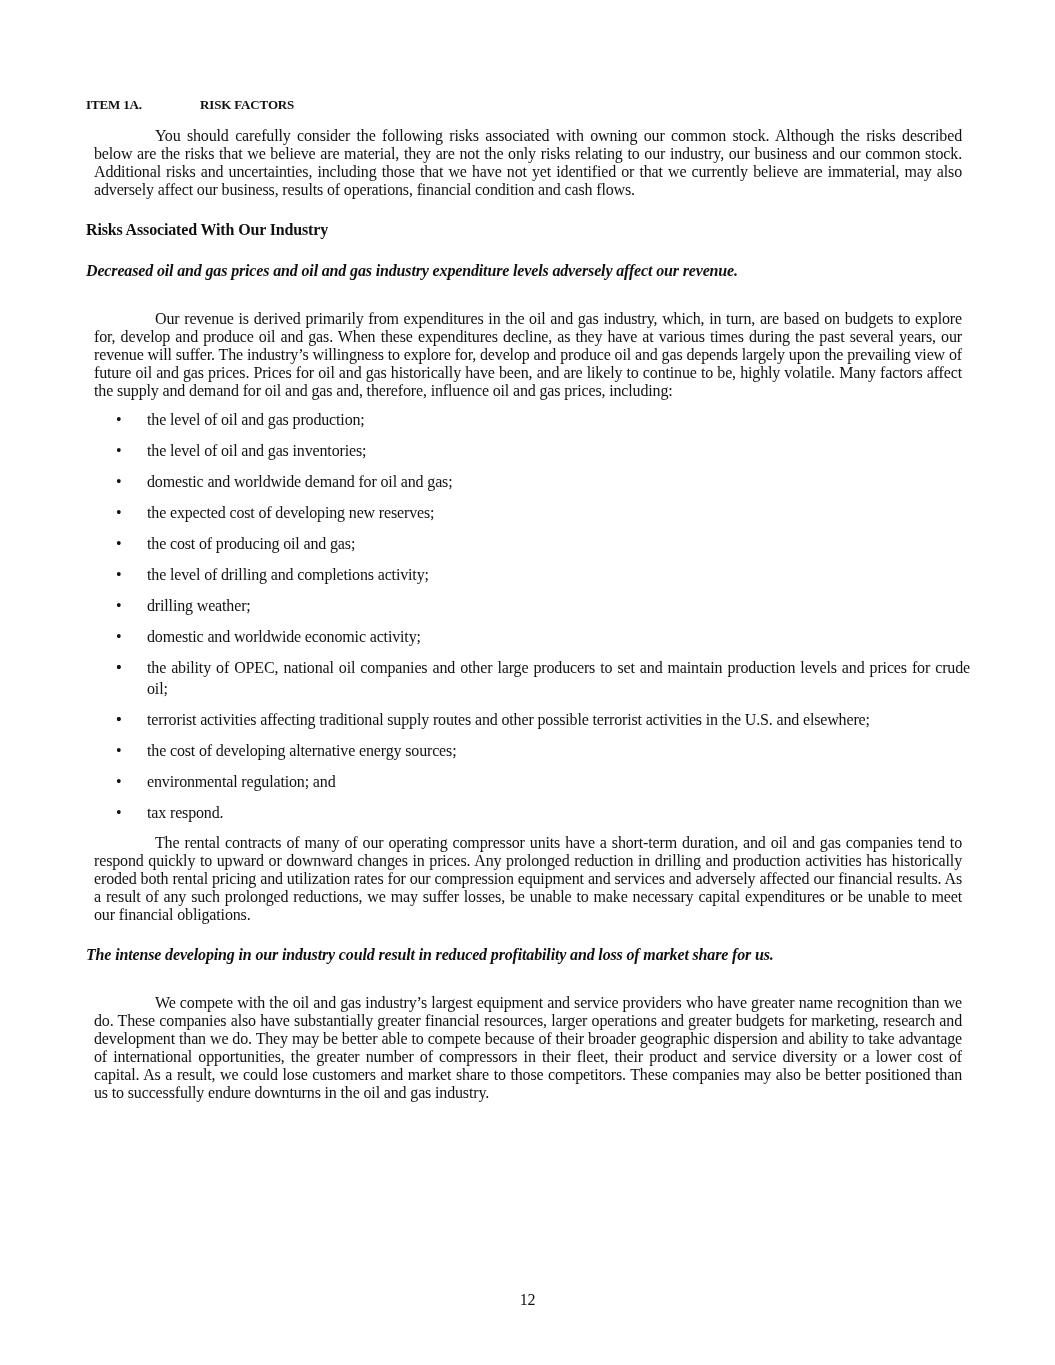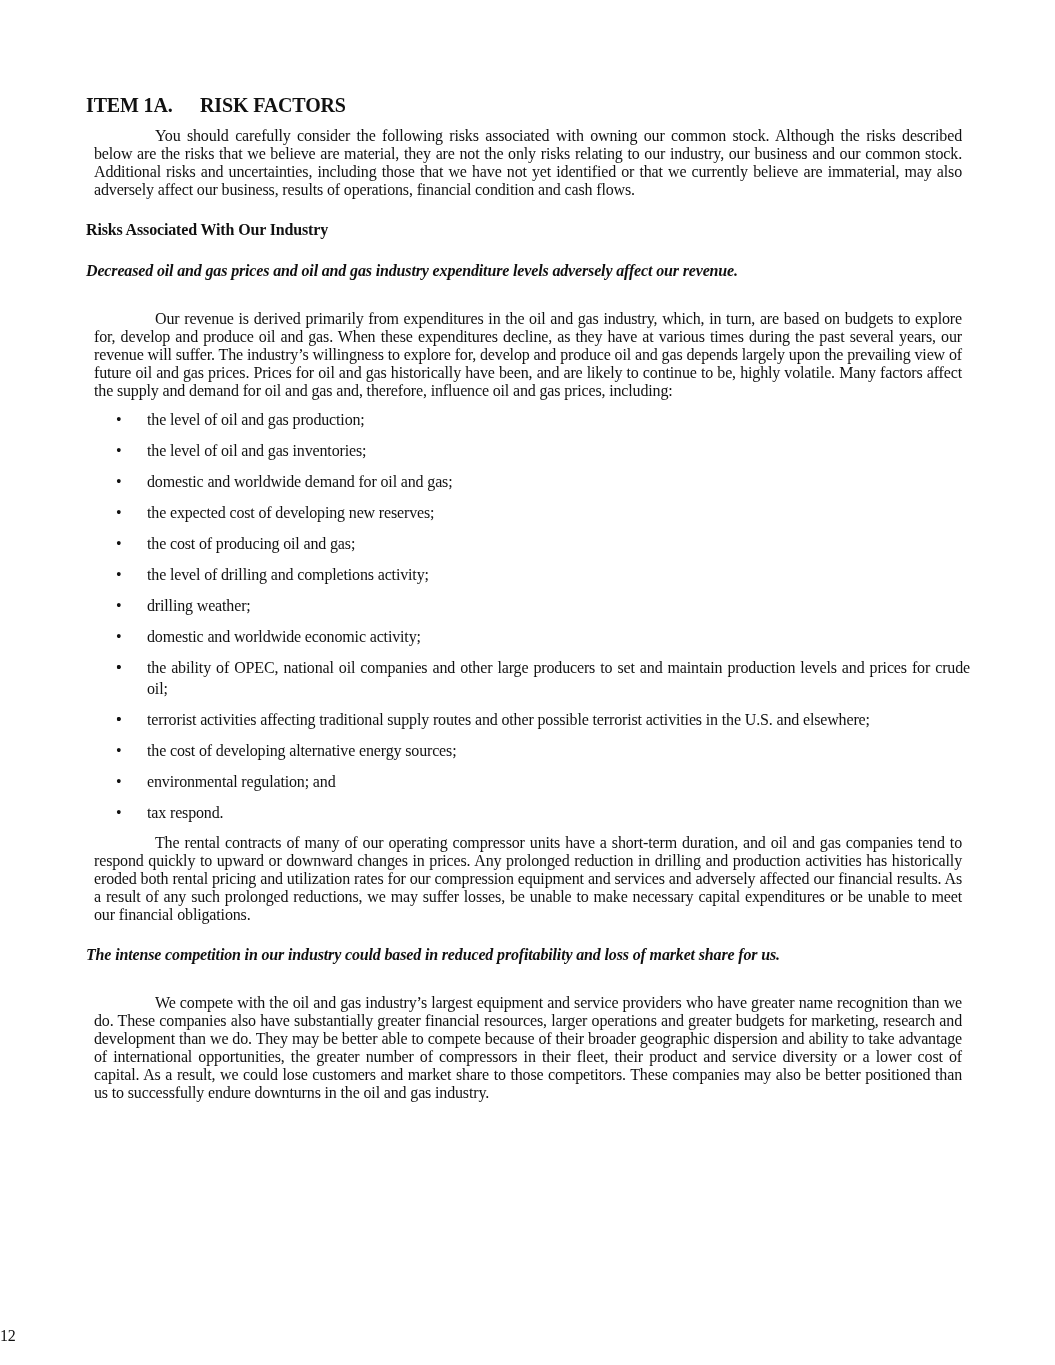--- a/index.html
+++ b/index.html
@@ -18,21 +18,21 @@
       letter-spacing: -0.15px;
     }
     .page {
       position: absolute;
       left: 86px;
       top: 95px;
       width: 884px;
     }
     .item-heading {
       font-weight: bold;
-      font-size: 20px;
+      font-size: 13px;
       line-height: 20px;
       margin: 0 0 12px 0;
     }
     .item-heading .num {
       display: inline-block;
       width: 114px;
     }
     p.body {
       margin: 8px;
       text-align: justify;
@@ -63,23 +63,24 @@
       margin-bottom: 10.2px;
       text-align: justify;
     }
     ul.bullets li .bullet {
       position: absolute;
       left: 30px;
       top: 0;
     }
     .page-number {
       position: absolute;
-      top: 1326px;
+      top: 1290px;
       left: 0;
       width: 1055px;
+      text-align: center;
       line-height: 20px;
     }
   </style>
 </head>
 <body>
 
 <div class="page">
 
   <div class="item-heading">
     <span class="num">ITEM 1A.</span><span>RISK FACTORS</span>
@@ -107,20 +108,20 @@
     <li><span class="bullet">•</span><span>the ability of OPEC, national oil companies and other large producers to set and maintain production levels and prices for crude oil;</span></li>
     <li><span class="bullet">•</span></li>
     <li><span class="bullet">•</span><span>terrorist activities affecting traditional supply routes and other possible terrorist activities in the U.S. and elsewhere;</span></li>
     <li><span class="bullet">•</span><span>the cost of developing alternative energy sources;</span></li>
     <li><span class="bullet">•</span><span>environmental regulation; and</span></li>
     <li><span class="bullet">•</span><span>tax respond.</span></li>
   </ul>
 
   <p class="body">The rental contracts of many of our operating compressor units have a short-term duration, and oil and gas companies tend to respond quickly to upward or downward changes in prices. Any prolonged reduction in drilling and production activities has historically eroded both rental pricing and utilization rates for our compression equipment and services and adversely affected our financial results. As a result of any such prolonged reductions, we may suffer losses, be unable to make necessary capital expenditures or be unable to meet our financial obligations.</p>
 
-  <div class="risk-heading">The intense competition in our industry could based in reduced profitability and loss of market share for us.</div>
+  <div class="risk-heading">The intense developing in our industry could result in reduced profitability and loss of market share for us.</div>
 
   <div class="gap"></div>
   <p class="body">We compete with the oil and gas industry’s largest equipment and service providers who have greater name recognition than we do. These companies also have substantially greater financial resources, larger operations and greater budgets for marketing, research and development than we do. They may be better able to compete because of their broader geographic dispersion and ability to take advantage of international opportunities, the greater number of compressors in their fleet, their product and service diversity or a lower cost of capital. As a result, we could lose customers and market share to those competitors. These companies may also be better positioned than us to successfully endure downturns in the oil and gas industry.</p>
 
 </div>
 
 <div class="page-number">12</div>
 
 </body></html>

